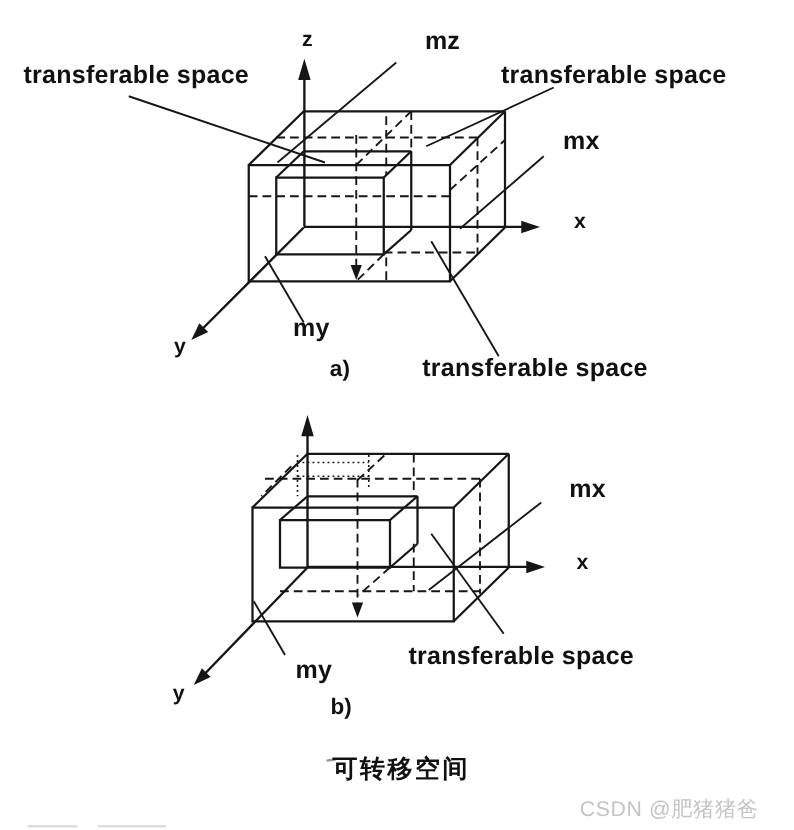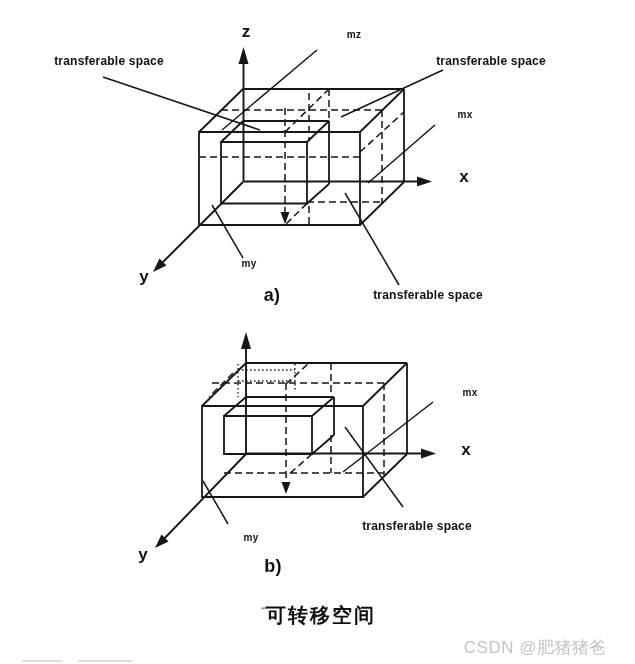--- a/index.html
+++ b/index.html
@@ -18,23 +18,23 @@
   }
   .stage svg{position:absolute;left:0;top:0;}
   .lbl{
     position:absolute;
     transform:translate(-50%,-50%);
     color:var(--text);
     font-weight:700;
     white-space:nowrap;
     letter-spacing:0.2px;
   }
-  .lbl.ts{font-size:12px;font-weight:700;}
+  .lbl.ts{font-size:20px;font-weight:700;}
   .lbl.axis{font-size:17px;}
-  .lbl.margin{font-size:10px;padding-left:40px;}
+  .lbl.margin{font-size:20px;padding-left:40px;}
   .lbl.tag{font-size:18px;}
   .caption{
     position:absolute;
     transform:translate(-50%,-50%);
     font-size:20px;font-weight:700;color:var(--text);
     letter-spacing:2px;white-space:nowrap;
   }
   .caption-tick{
     position:absolute;width:8px;height:2px;background:#9a9a9a;
     transform:rotate(-8deg);border-radius:1px;

